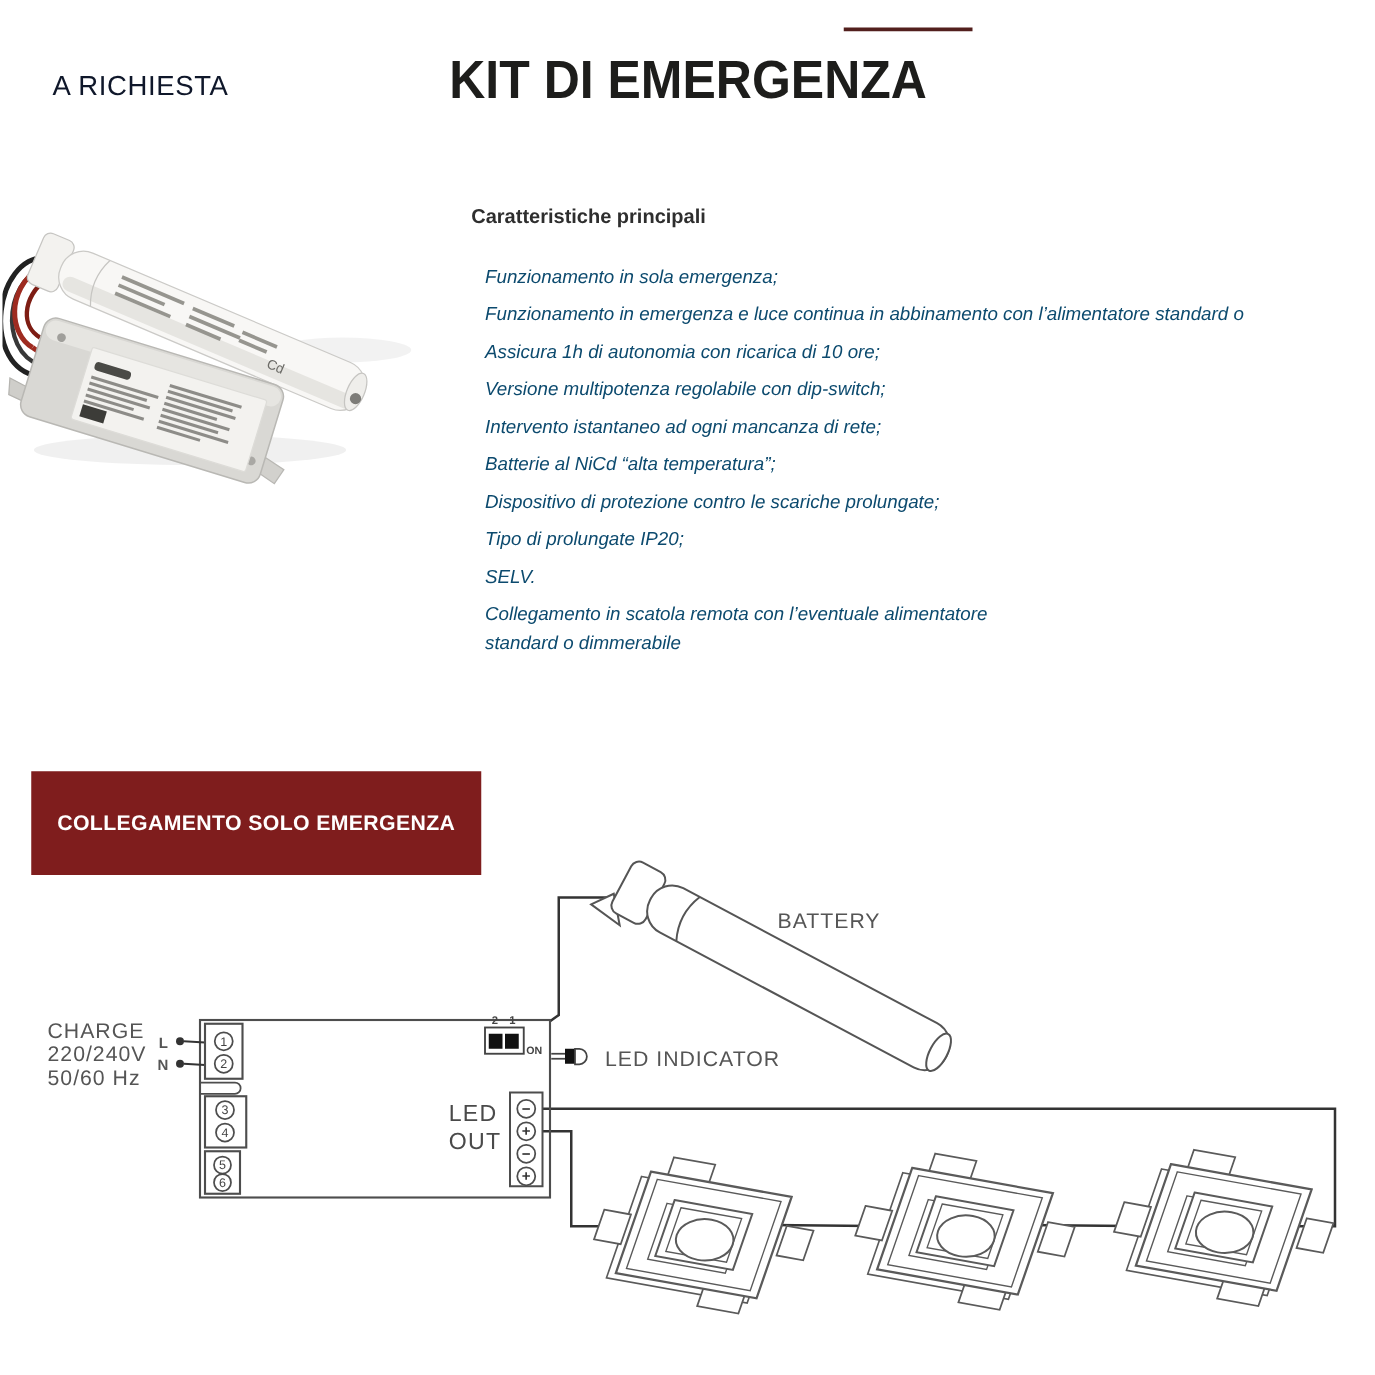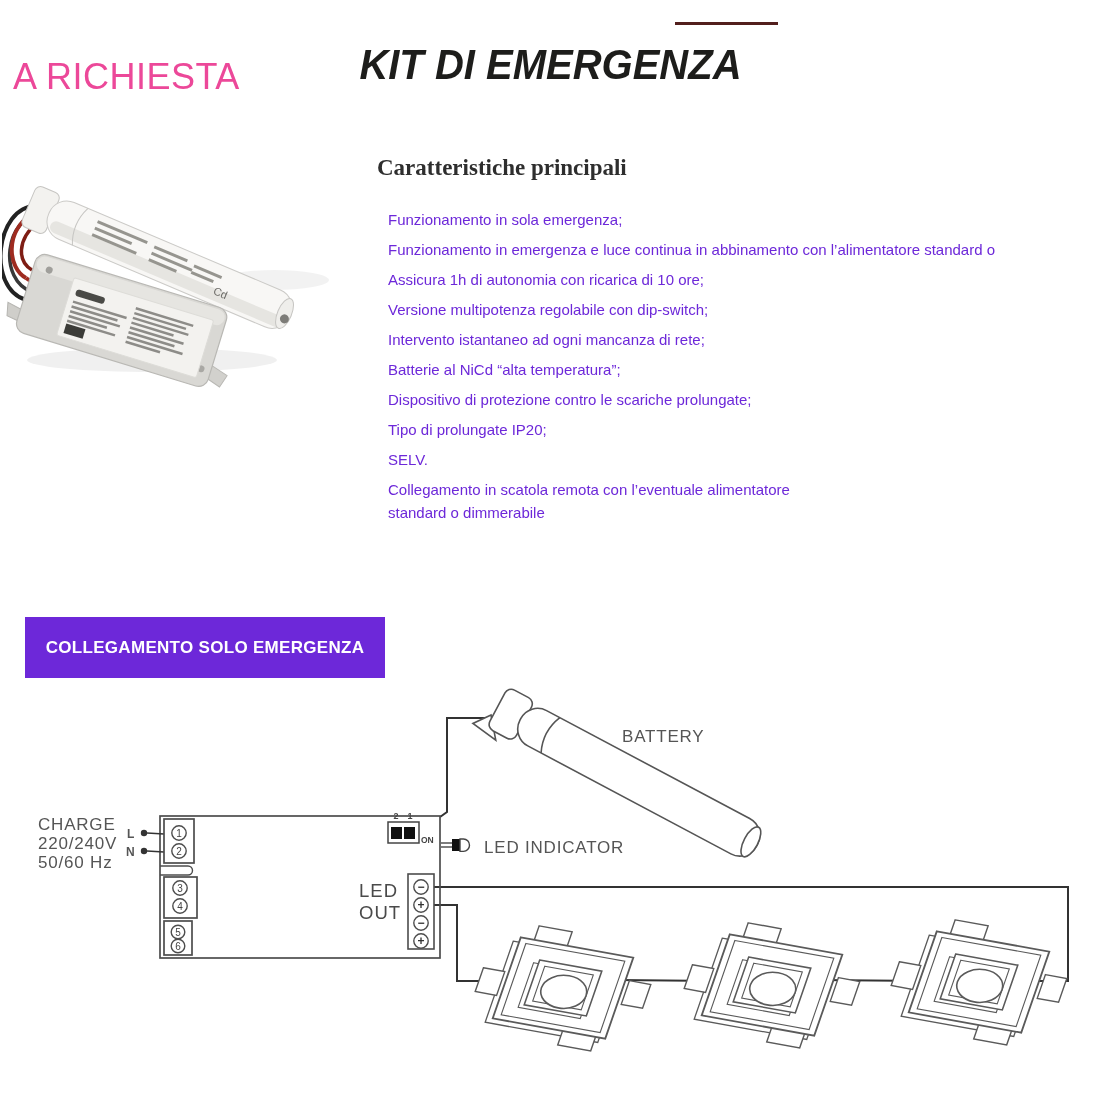--- a/index.html
+++ b/index.html
@@ -1,35 +1,35 @@
 <!DOCTYPE html>
 <html><head>
 <meta charset="utf-8">
 <style>
   html,body{margin:0;padding:0;}
   body{
     width:1100px;height:1100px;position:relative;background:#ffffff;
     font-family:"Liberation Sans",sans-serif;overflow:hidden;
   }
   .a-richiesta{
-    position:absolute;left:13px;top:56px;font-size:36px;color:#ec4899;
+    position:absolute;left:42px;top:56px;font-size:22px;color:#0f172a;
     letter-spacing:.5px;white-space:nowrap;
   }
-  .title-wrap{position:absolute;left:0;top:40px;width:1100px;text-align:center;font-style:italic;}
+  .title-wrap{position:absolute;left:0;top:40px;width:1100px;text-align:center;}
   .title-wrap span{
     display:inline-block;font-size:43px;font-weight:700;color:#1d1d1b;
     transform:scaleX(.93);white-space:nowrap;
   }
   .red-line{position:absolute;left:675px;top:22px;width:103px;height:3px;background:#521f1d;}
   .features{position:absolute;left:377px;top:151px;width:715px;}
-  .features h2{margin:4px 0 27px 0;font-size:23px;font-weight:700;color:#2e2e2e;font-family:Liberation Serif, serif;}
+  .features h2{margin:14px 0 27px 0;font-size:16px;font-weight:700;color:#2e2e2e;}
   .feat-item{margin:0 0 7px 0;padding-left:11px;}
-  .feat-line{font-size:15px;line-height:23px;color:#6d28d9;white-space:nowrap;}
+  .feat-line{font-size:15px;line-height:23px;color:#0c4a6e;white-space:nowrap;font-style:italic;}
   .section-box{
-    position:absolute;left:25px;top:617px;width:360px;height:61px;background:#6d28d9;
+    position:absolute;left:25px;top:617px;width:360px;height:83px;background:#7f1d1d;
     display:flex;align-items:center;justify-content:center;
   }
   .section-box span{color:#ffffff;font-weight:700;font-size:17px;letter-spacing:.3px;white-space:nowrap;}
   svg text{font-family:"Liberation Sans",sans-serif;}
   .dlabel{fill:#555555;font-size:17px;letter-spacing:.8px;}
   .dsmall{fill:#555555;font-size:12px;font-weight:700;}
   .tnum{fill:#444444;font-size:10px;text-anchor:middle;}
   .tsym{fill:#333333;font-size:12px;font-weight:700;text-anchor:middle;}
   .dipnum{fill:#444444;font-size:9px;font-weight:700;text-anchor:middle;}
 </style>

